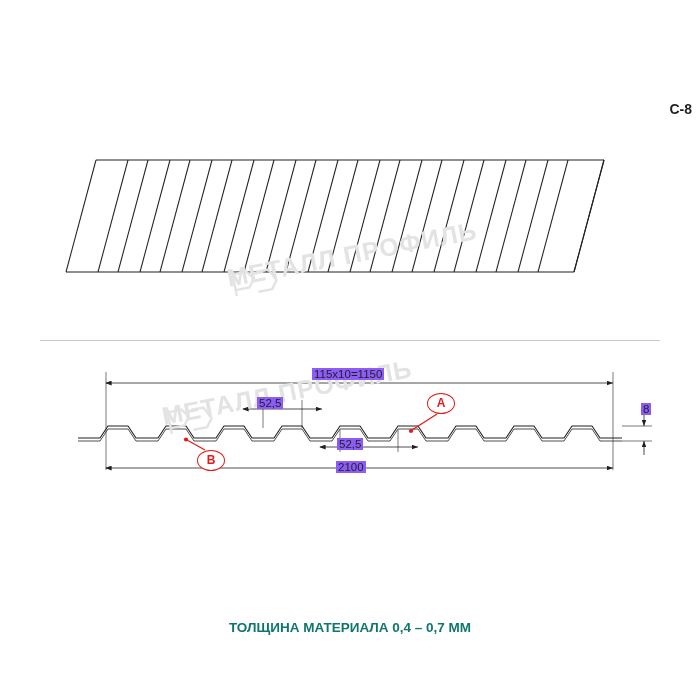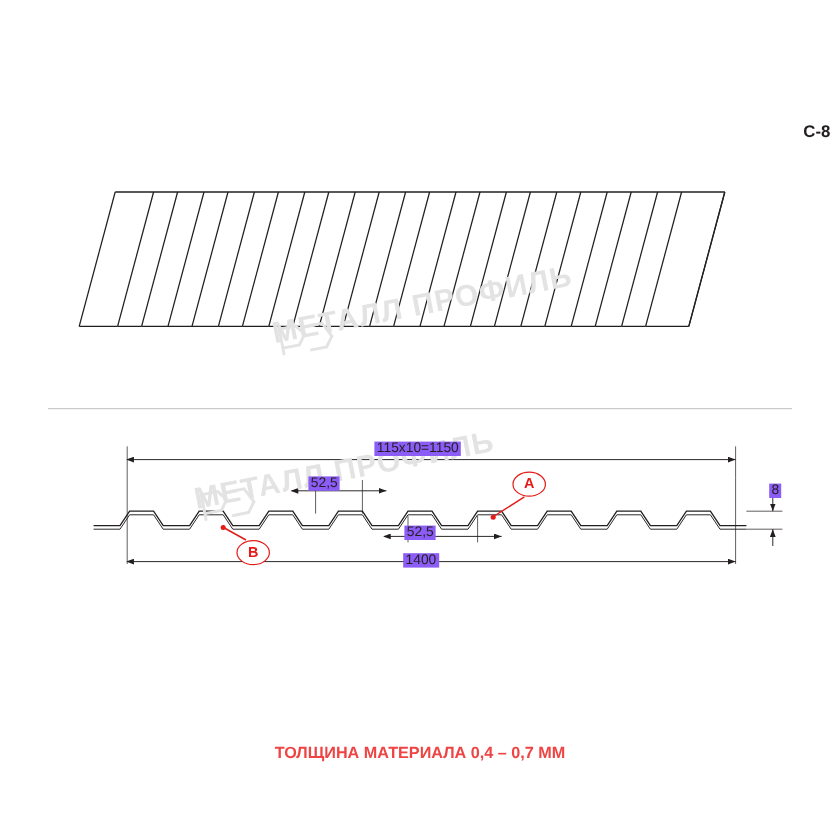--- a/index.html
+++ b/index.html
@@ -42,21 +42,21 @@
     color: #231f20;
   }
   .footnote {
     position: absolute;
     top: 620px;
     left: 0;
     width: 700px;
     text-align: center;
     font-size: 13.5px;
     font-weight: bold;
-    color: #ef4444;
+    color: #0f766e;
   }
 
   
   .divider {
     position: absolute;
     left: 40px;
     top: 340px;
     width: 620px;
     height: 0;
     border-top: 1px solid #c9c9c9;
@@ -305,21 +305,21 @@
   <svg class="wm-logo" style="left:161px; top:396px;" width="60" height="42" viewBox="0 0 60 42">
     <g fill="none" stroke="#e3e3e3" stroke-width="2.4" transform="rotate(-11 30 21)">
       <path d="M8,34 L8,12 L22,12 L28,20 L22,28 L8,28"></path>
       <path d="M30,34 L44,34 L50,26 L44,14 L32,14"></path>
     </g>
   </svg>
 
   <div class="dim dim-top">115х10=1150</div>
   <div class="dim dim-525a">52,5</div>
   <div class="dim dim-525b">52,5</div>
-  <div class="dim dim-1200">1400</div>
+  <div class="dim dim-1200">2100</div>
   <div class="dim dim-8">8</div>
 
   <div class="callout callout-a">A</div>
   <div class="callout callout-b">B</div>
 
   <div class="footnote">ТОЛЩИНА МАТЕРИАЛА 0,4 – 0,7 ММ</div>
 
 </div>
 
 </body></html>

